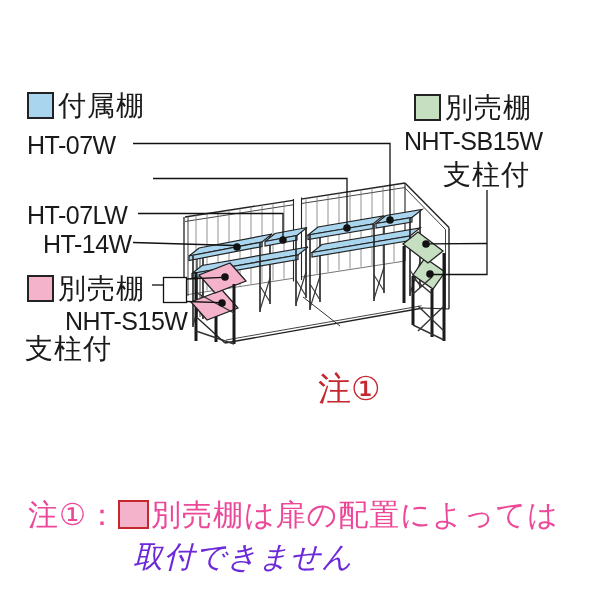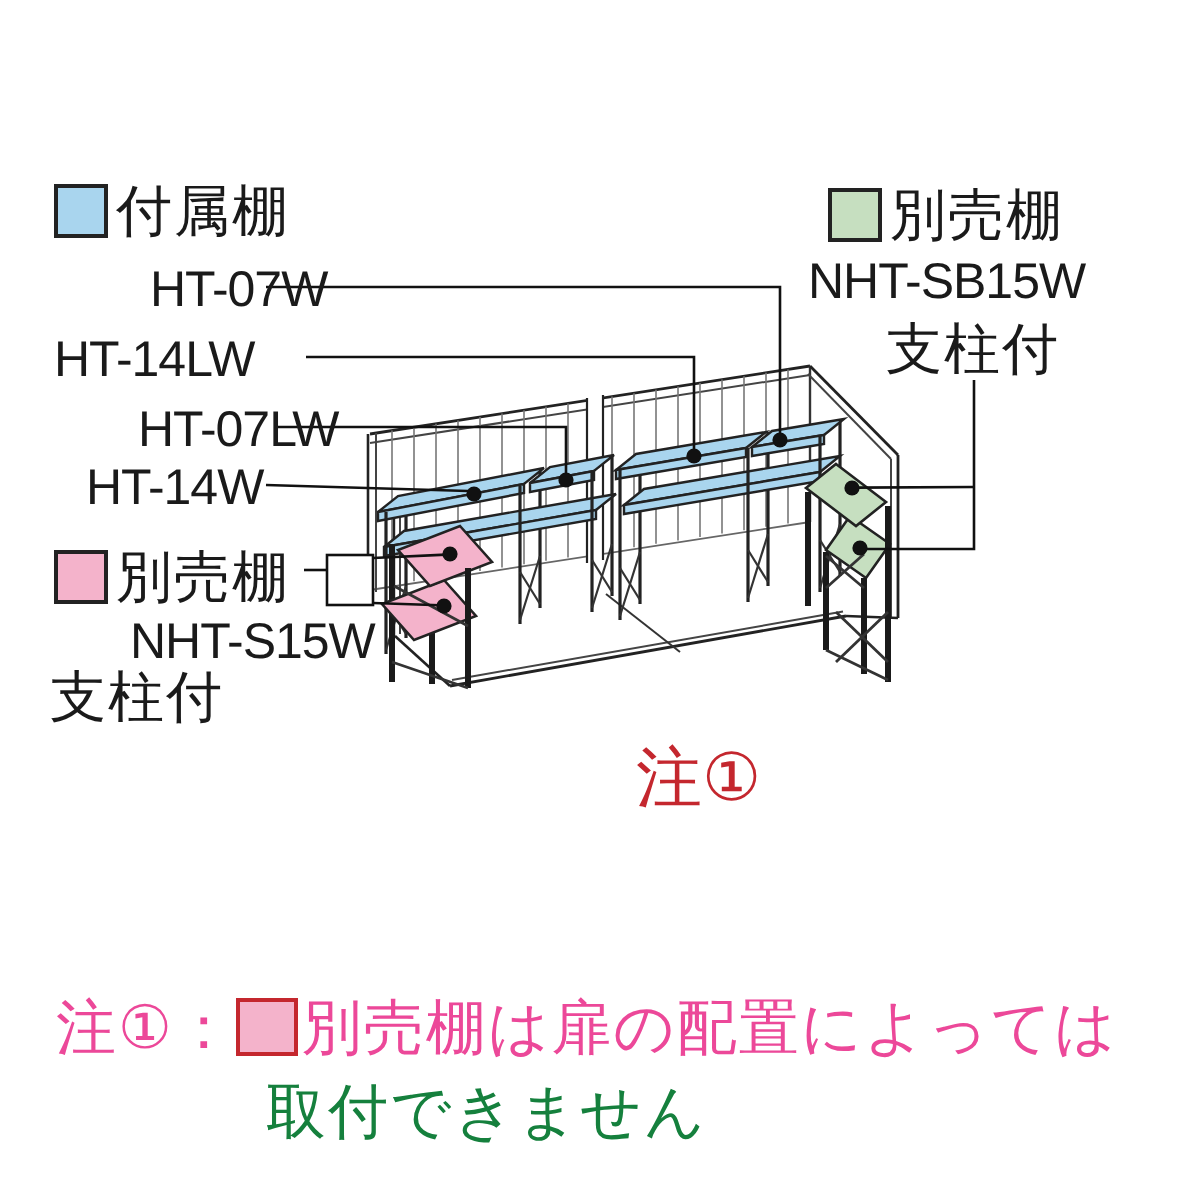--- a/index.html
+++ b/index.html
@@ -197,35 +197,34 @@
       <circle cx="390" cy="220" r="3.8"></circle>
       <circle cx="225" cy="277" r="3.8"></circle>
       <circle cx="222" cy="303" r="3.8"></circle>
       <circle cx="426" cy="244" r="3.8"></circle>
       <circle cx="430" cy="274" r="3.8"></circle>
     </g>
   </svg>
 
   <div class="swatch" style="left: 27px; top: 92px; background-color: rgb(169, 213, 238);"></div>
   <div class="txt jp" style="left:58px;top:91px;">付属棚</div>
-  <div class="txt model" style="left:27px;top:132px;margin-left:48px;">HT-07W</div>
-  <div class="txt model" style="left:27px;top:167px;">HT-14LW</div>
-  <div class="txt model" style="left:27px;top:202px;margin-left:42px;">HT-07LW</div>
+  <div class="txt model" style="left:27px;top:132px;">HT-07W</div>
+  <div class="txt model" style="left:27px;top:202px;">HT-07LW</div>
   <div class="txt model" style="left:43px;top:231px;">HT-14W</div>
 
   <div class="swatch" style="left: 27px; top: 275px; background-color: rgb(244, 179, 203);"></div>
   <div class="txt jp" style="left:58px;top:274px;">別売棚</div>
   <div class="txt model" style="left:25px;top:308px;margin-left:40px;">NHT-S15W</div>
   <div class="txt jp" style="left:25px;top:334px;">支柱付</div>
 
   <div class="swatch" style="left: 414px; top: 94px; background-color: rgb(198, 223, 192);"></div>
   <div class="txt jp" style="left:445px;top:93px;">別売棚</div>
   <div class="txt model" style="left:404px;top:128px;">NHT-SB15W</div>
   <div class="txt jp" style="left:443px;top:160px;">支柱付</div>
 
   <div class="txt fig-note" style="left: 318px; top: 372px; color: rgb(196, 39, 46);">注①</div>
 
   <div class="txt footnote-line" style="left: 28px; top: 499px; color: #ec4899;">
     <span>注①：</span><span class="note-swatch" style="background-color: rgb(244, 179, 203);"></span><span>別売棚は扉の配置によっては</span>
   </div>
-  <div class="txt footnote-line" style="left: 133px; top: 541px; color: #15803d;">取付できません</div>
+  <div class="txt footnote-line" style="left: 133px; top: 541px; color: #6d28d9; font-style: italic;">取付できません</div>
 
 </div>
 
 </body></html>

